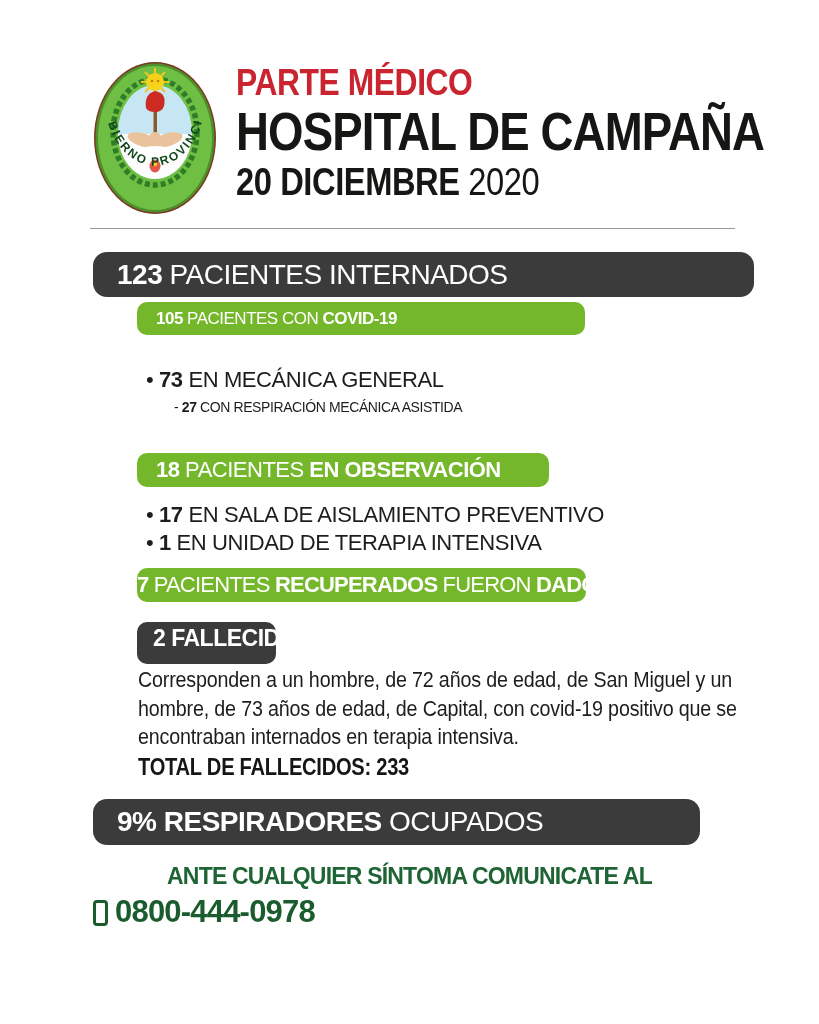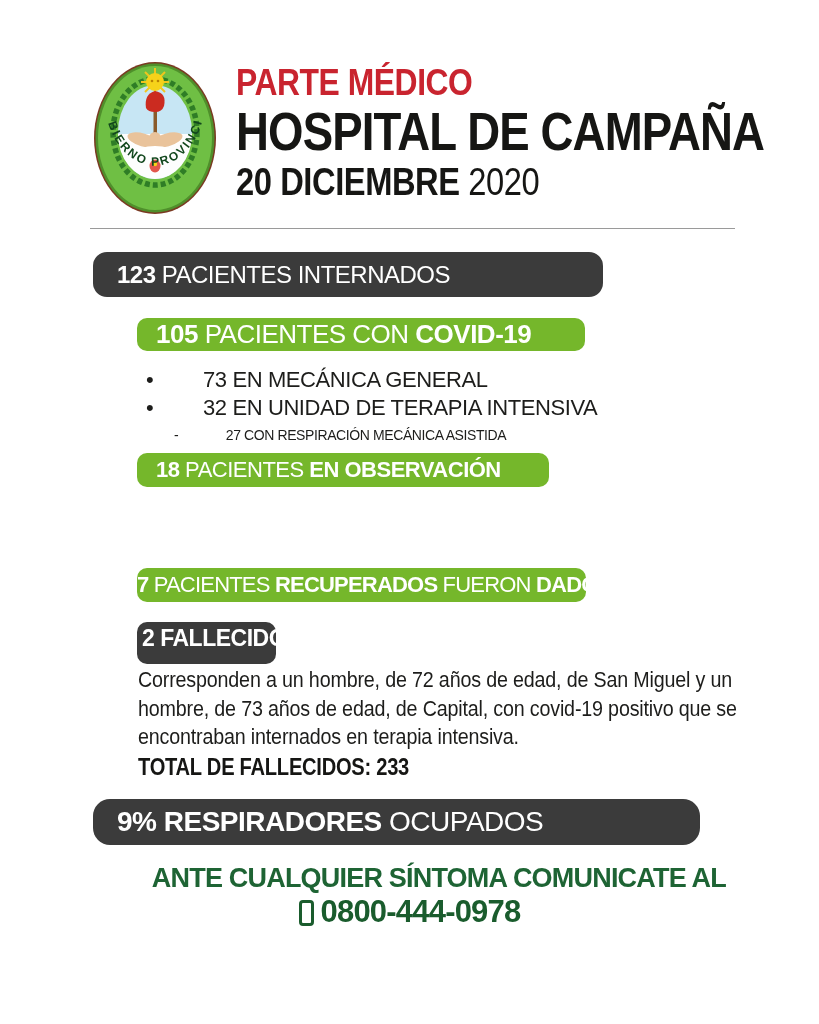--- a/index.html
+++ b/index.html
@@ -17,43 +17,43 @@
   .date-line { font-size:38px; line-height:1.05; margin-top:4px; color:#161614; letter-spacing:-0.5px; }
   .date-line .b { font-weight:bold; }
   .rule { left:90px; top:228px; width:645px; height:0; border-top:1.5px solid #9a9a9a; }
 
   
   .bar { border-radius:14px; color:#fff; white-space:nowrap; letter-spacing:-0.5px; }
   .bar .b { font-weight:bold; }
   .bar-dark { background:#3b3b3b; }
   .bar-green { background:#75b72b; border-radius:10px; }
 
-  .bar-internados { left:93px; top:252px; width:510px; height:45px; line-height:45px; font-size:24px; padding-left:24px; box-sizing:border-box; }
-  .bar-covid      { left:137px; top:318px; width:448px; height:33px; line-height:33px; font-size:26px; padding-left:19px; box-sizing:border-box; }
+  .bar-internados { left:93px; top:252px; width:661px; height:45px; line-height:45px; font-size:28px; padding-left:24px; box-sizing:border-box; }
+  .bar-covid      { left:137px; top:302px; width:448px; height:33px; line-height:33px; font-size:17px; padding-left:19px; box-sizing:border-box; }
   .bar-observ     { left:137px; top:453px; width:412px; height:34px; line-height:34px; font-size:22px; padding-left:19px; box-sizing:border-box; }
   .bar-recup      { left:137px; top:568px; width:449px; height:34px; line-height:34px; font-size:22px; box-sizing:border-box; letter-spacing:-0.8px; }
-  .bar-fallecidos { left:137px; top:622px; width:139px; height:42px; line-height:33px; font-size:23px; padding-left:5px; box-sizing:border-box; border-radius:10px; font-weight:bold; }
-  .bar-resp       { left:93px; top:799px; width:607px; height:46px; line-height:46px; font-size:28px; padding-left:24px; box-sizing:border-box;border-radius:17px; }
+  .bar-fallecidos { left:137px; top:622px; width:139px; height:42px; line-height:33px; font-size:23px; padding-left:16px; box-sizing:border-box; border-radius:10px; font-weight:bold; }
+  .bar-resp       { left:93px; top:799px; width:607px; height:46px; line-height:46px; font-size:28px; padding-left:24px; box-sizing:border-box; }
 
   
   .bullets { color:#1d1d1b; letter-spacing:-0.4px; }
   .bullet { font-size:22px; line-height:28px; white-space:nowrap; }
-  .bullet .num { font-weight:normal;margin-left:44px; }
+  .bullet .num { font-weight:bold; }
   .bullet.sub { font-size:14px; line-height:26px; padding-left:28px; }
   .bullets-covid  { left:146px; top:366px; }
   .bullets-observ { left:146px; top:501px; }
 
   
   .deaths-text { left:138px; top:666px; width:700px; transform:scaleX(0.875); transform-origin:left top; }
   .paragraph { font-size:22.5px; line-height:28.5px; letter-spacing:-0.2px; color:#1d1d1b; }
   .total-line { font-size:23px; line-height:28px; font-weight:bold; letter-spacing:-0.3px; margin-top:1px; color:#161614; }
 
   
-  .footer-line1 { left:93px; top:863px; width:633px; text-align:right; font-size:27px; font-weight:bold; color:#1e6434; letter-spacing:-0.8px; }
-  .footer-phone { left:93px; top:894px; width:633px; text-align:center; font-size:31px; font-weight:bold; color:#1a5c2d; letter-spacing:-0.8px; }
+  .footer-line1 { left:93px; top:863px; width:633px; text-align:center; font-size:23px; font-weight:bold; color:#1e6434; letter-spacing:-0.8px; }
+  .footer-phone { left:93px; top:894px; width:633px; text-align:left; font-size:31px; font-weight:bold; color:#1a5c2d; letter-spacing:-0.8px; }
   .phone-icon {
     display:inline-block; width:15px; height:26px; border:3px solid #1a5c2d; border-radius:4px;
     vertical-align:-4px; margin-right:7px; box-sizing:border-box;
   }
 </style>
 </head>
 <body>
 
 <div class="page">
 
@@ -102,26 +102,29 @@
   </div>
 
   <div class="abs rule"></div>
 
   <div class="abs bar bar-dark bar-internados"><span class="b">123</span> <span>PACIENTES INTERNADOS</span></div>
 
   <div class="abs bar bar-green bar-covid"><span class="b">105</span> <span>PACIENTES CON</span> <span class="b">COVID-19</span></div>
 
   <div class="abs bullets bullets-covid">
     <div class="bullet"><span>•</span> <span class="num">73</span> <span>EN MECÁNICA GENERAL</span></div>
-    <div class="bullet"><span>•</span> <span class="num">32</span> <span>EN UNIDAD DE TERAPIA INTENSIVA</span></div>
     <div class="bullet sub"><span>-</span> <span class="num">27</span> <span>CON RESPIRACIÓN MECÁNICA ASISTIDA</span></div>
   </div>
 
   <div class="abs bar bar-green bar-observ"><span class="b">18</span> <span>PACIENTES</span> <span class="b">EN OBSERVACIÓN</span></div>
 
+  <div class="abs bullets bullets-observ">
+    <div class="bullet"><span>•</span> <span class="num">17</span> <span>EN SALA DE AISLAMIENTO PREVENTIVO</span></div>
+    <div class="bullet"><span>•</span> <span class="num">1</span> <span>EN UNIDAD DE TERAPIA INTENSIVA</span></div>
+  </div>
 
   <div class="abs bar bar-green bar-recup"><span class="b">7</span> <span>PACIENTES</span> <span class="b">RECUPERADOS</span> <span>FUERON</span> <span class="b">DADOS DE ALTA</span></div>
 
   <div class="abs bar bar-dark bar-fallecidos"><span>2</span> <span>FALLECIDOS</span></div>
 
   <div class="abs deaths-text">
     <div class="paragraph">Corresponden a un hombre, de 72 años de edad, de San Miguel y un hombre, de 73 años de edad, de Capital, con covid-19 positivo que se encontraban internados en terapia intensiva.</div>
     <div class="total-line"><span>TOTAL DE FALLECIDOS:</span> <span>233</span></div>
   </div>
 

